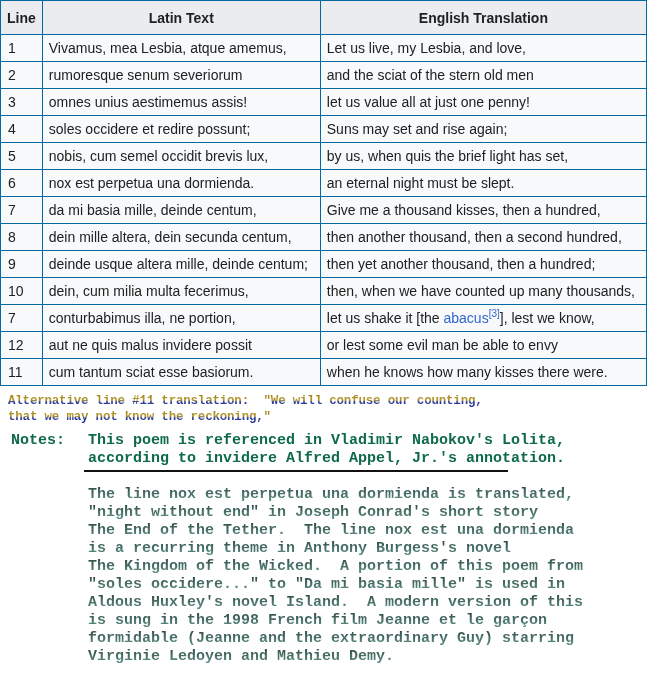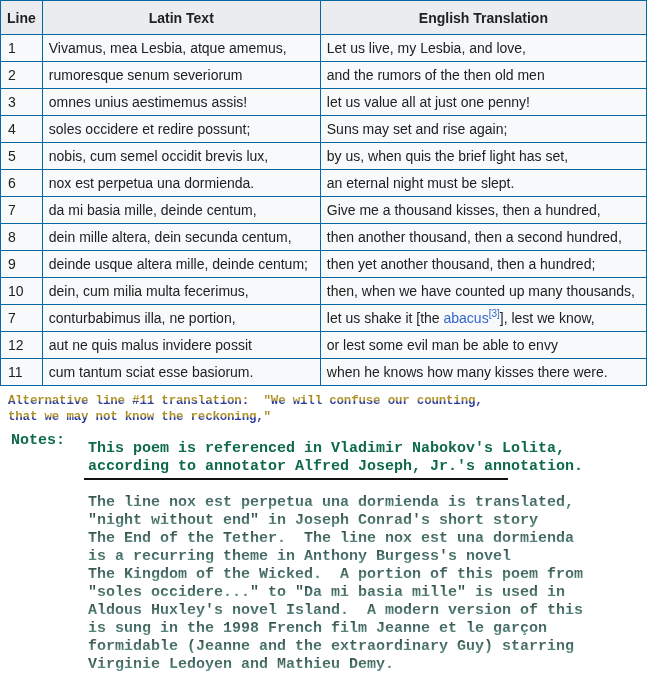--- a/index.html
+++ b/index.html
@@ -10,21 +10,21 @@
     table.poem th.col-line { width:28px; }
     table.poem th.col-latin { width:265px; }
     table.poem td.num { padding-left:7px; }
     a.wl { color:#3366cc; text-decoration:none; }
     sup { font-size:10px; line-height:0; vertical-align:super; }
     .mono { font-family:"Liberation Mono", "DejaVu Sans Mono", monospace; font-weight:bold; }
     .alt { position:absolute; left:8px; top:393px; font-size:12.5px; line-height:16px; letter-spacing:-0.2px; }
     .alt span.g { background:linear-gradient(to bottom, #9a7a10 0%, #b89a30 45%, #3040a0 55%, #203090 100%); -webkit-background-clip:text; background-clip:text; color:transparent; }
     .notes { position:absolute; left:8px; top:432px; font-size:15px; line-height:18px; }
     .notes .lbl { position:absolute; left:3px; top:0; color:#0f6a4a; }
-    .notes .body { position:absolute; left:80px; top:8px; width:560px; }
+    .notes .body { position:absolute; left:80px; top:0; width:560px; }
     .green { color:#0f6a4a; }
     .fade { background:linear-gradient(to bottom, #2e4a44 0%, #6aa095 100%); -webkit-background-clip:text; background-clip:text; color:transparent; }
     .ln { display:block; white-space:pre; }
     .strike { position:relative; }
     .strike::after { content:""; position:absolute; left:-4px; right:-6px; top:2px; height:2px; background:#111; }
   </style>
 </head>
 <body>
 
 <table class="poem">
@@ -37,21 +37,21 @@
   </thead>
   <tbody>
     <tr>
         <td class="num">1</td>
         <td>Vivamus, mea Lesbia, atque amemus,</td>
         <td>Let us live, my Lesbia, and love,</td>
       </tr>
     <tr>
         <td class="num">2</td>
         <td>rumoresque senum severiorum</td>
-        <td>and the rumors of the then old men</td>
+        <td>and the sciat of the stern old men</td>
       </tr>
     <tr>
         <td class="num">3</td>
         <td>omnes unius aestimemus assis!</td>
         <td>let us value all at just one penny!</td>
       </tr>
     <tr>
         <td class="num">4</td>
         <td>soles occidere et redire possunt;</td>
         <td>Suns may set and rise again;</td>
@@ -106,21 +106,21 @@
 
 <div class="alt mono">
   <span class="ln g">Alternative line #11 translation:  "We will confuse our counting,</span>
   <span class="ln g">that we may not know the reckoning,"</span>
 </div>
 
 <div class="notes mono">
   <span class="lbl">Notes:</span>
   <div class="body">
     <span class="ln green">This poem is referenced in Vladimir Nabokov's Lolita,</span>
-    <span class="ln green">according to annotator Alfred Joseph, Jr.'s annotation.</span>
+    <span class="ln green">according to invidere Alfred Appel, Jr.'s annotation.</span>
     <span class="ln fade"><span class="strike">Nabokov quotes the poem sung in Bend Sinister.</span></span>
     <span class="ln fade">The line nox est perpetua una dormienda is translated,</span>
     <span class="ln fade">"night without end" in Joseph Conrad's short story</span>
     <span class="ln fade">The End of the Tether.  The line nox est una dormienda</span>
     <span class="ln fade">is a recurring theme in Anthony Burgess's novel</span>
     <span class="ln fade">The Kingdom of the Wicked.  A portion of this poem from</span>
     <span class="ln fade">"soles occidere..." to "Da mi basia mille" is used in</span>
     <span class="ln fade">Aldous Huxley's novel Island.  A modern version of this</span>
     <span class="ln fade">is sung in the 1998 French film Jeanne et le garçon</span>
     <span class="ln fade">formidable (Jeanne and the extraordinary Guy) starring</span>

